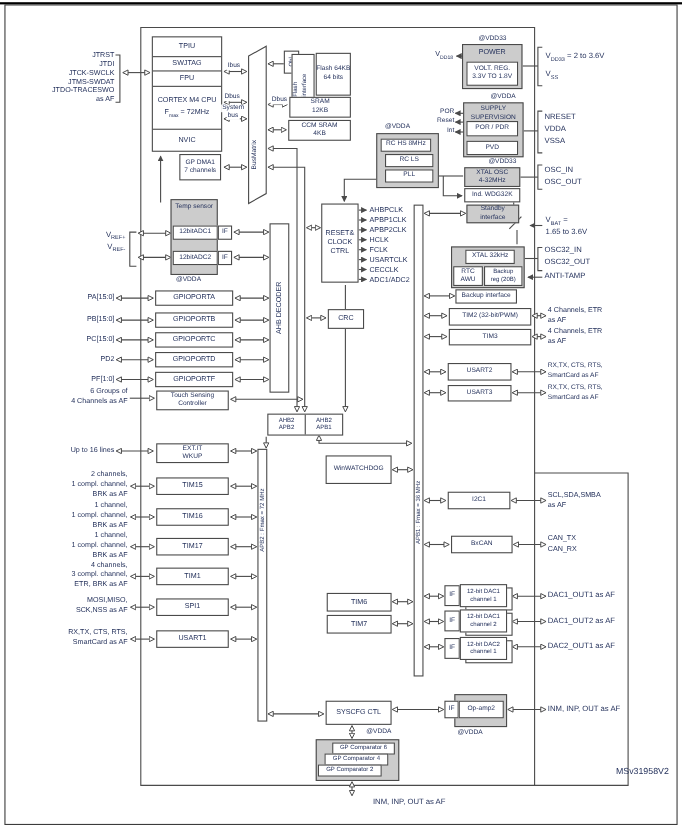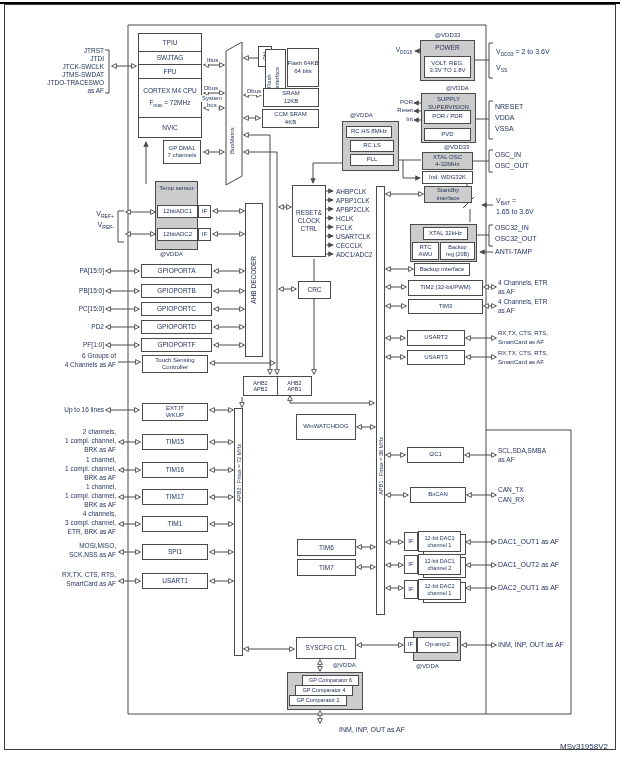--- a/index.html
+++ b/index.html
@@ -514,14 +514,14 @@
   <div class="lbl" style="left:498px;top:447px">SCL,SDA,SMBA</div>
   <div class="lbl" style="left:498px;top:456px">as AF</div>
   <div class="lbl" style="left:498px;top:486px">CAN_TX</div>
   <div class="lbl" style="left:498px;top:496px">CAN_RX</div>
   <div class="lbl" style="left:498px;top:538px;font-size:7px">DAC1_OUT1 as AF</div>
   <div class="lbl" style="left:498px;top:561px;font-size:7px">DAC1_OUT2 as AF</div>
   <div class="lbl" style="left:498px;top:584px;font-size:7px">DAC2_OUT1 as AF</div>
   <div class="lbl" style="left:498px;top:641px;font-size:7px">INM, INP, OUT as AF</div>
 
   <div class="lbl" style="left:282px;top:726px;width:180px;text-align:center;font-size:7px">INM, INP, OUT as AF</div>
-  <div class="lbl r" style="left:548px;top:742px;width:60px;font-size:8px">MSv31958V2</div>
+  <div class="lbl r" style="left:548px;top:697px;width:60px;font-size:8px">MSv31958V2</div>
 </div>
 
 </body></html>

